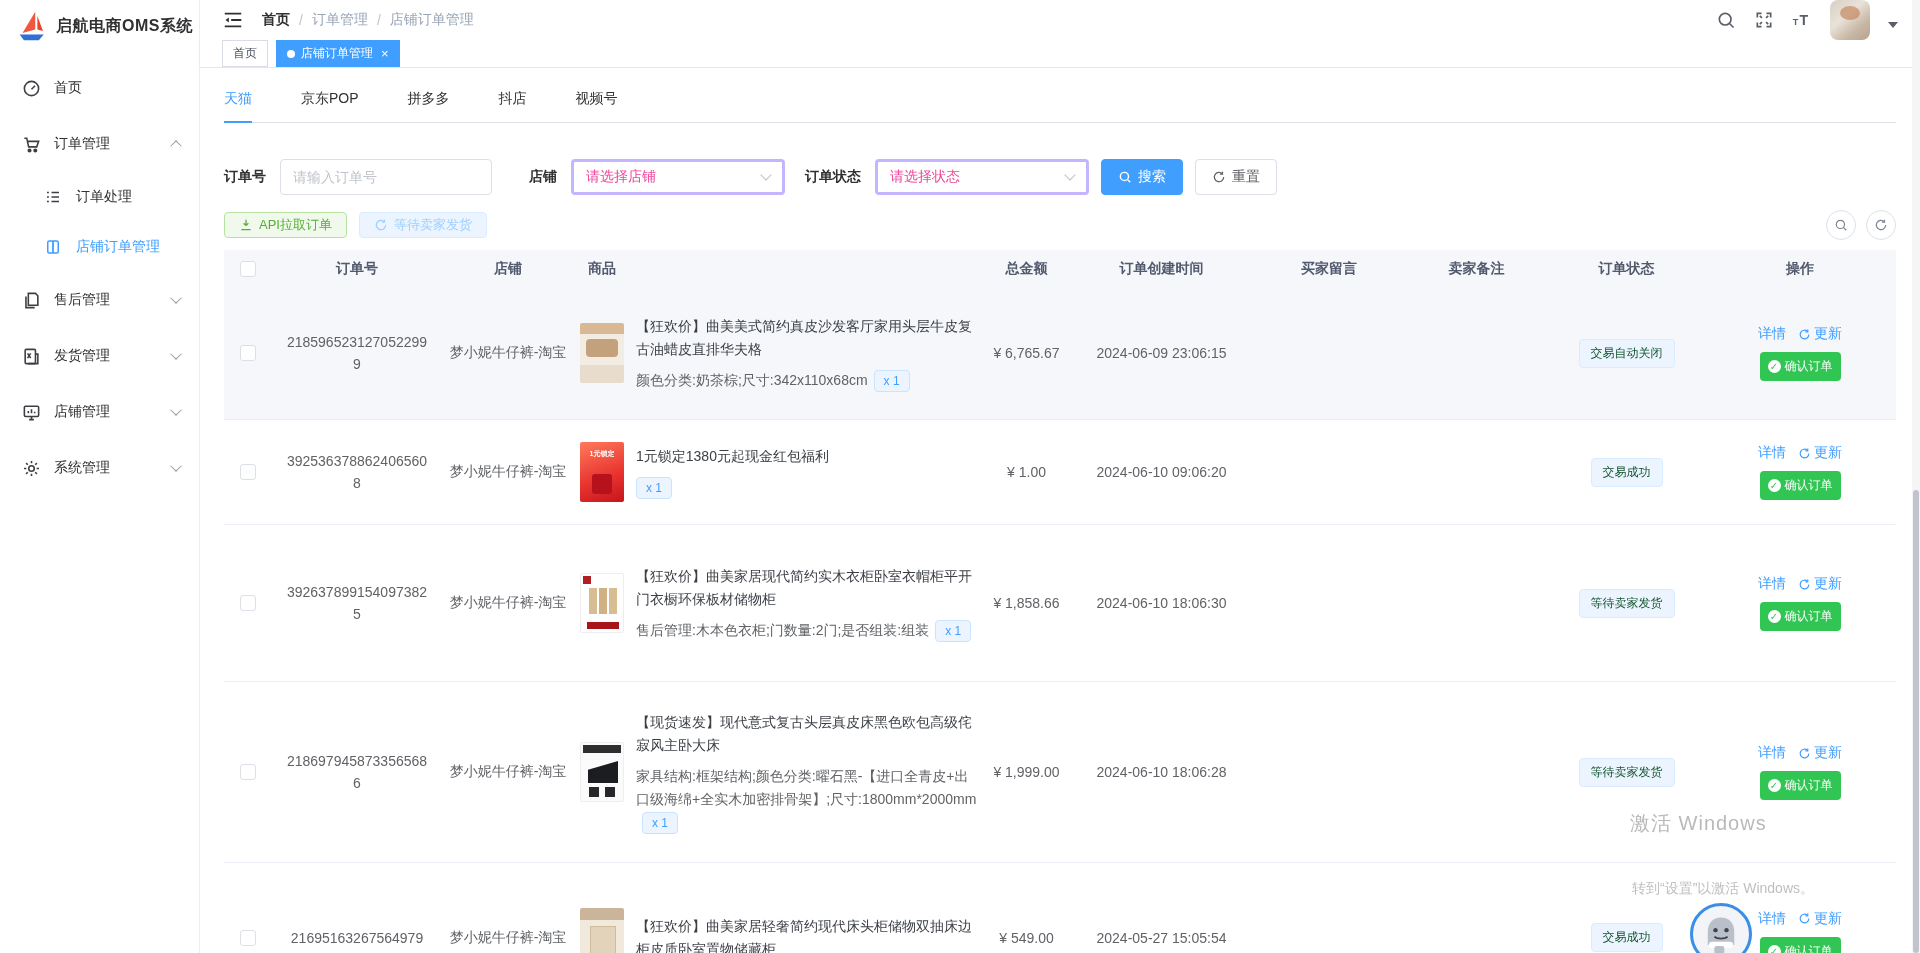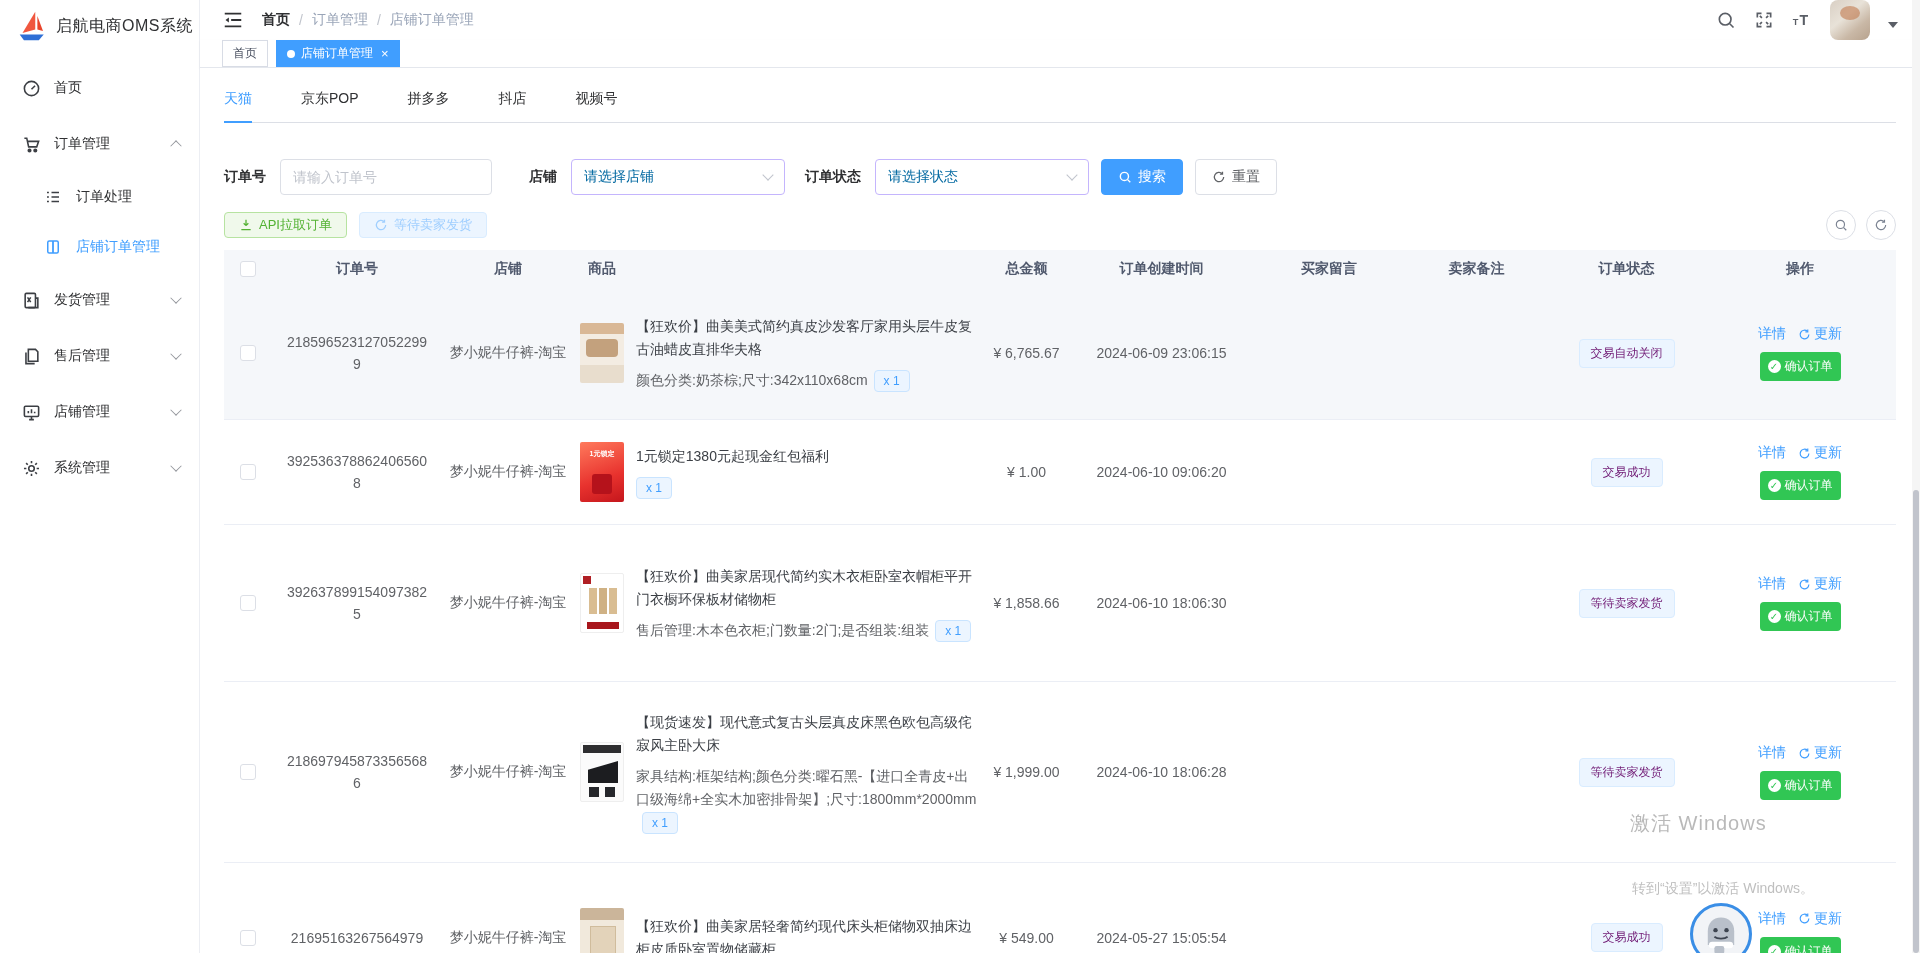--- a/index.html
+++ b/index.html
@@ -3,21 +3,21 @@
 <meta charset="utf-8">
 <style>
   * { margin:0; padding:0; box-sizing:border-box; }
   html,body { width:1920px; height:953px; overflow:hidden; background:#fff;
     font-family:"Liberation Sans","DejaVu Sans",sans-serif; color:#303133; font-size:14px; }
   .app { display:flex; width:1920px; height:953px; position:relative; }
 
   
   .sidebar { width:200px; height:100%; background:#fff; border-right:1px solid #eceef3; flex-shrink:0; }
   .logo { height:52px; display:flex; align-items:center; padding-left:14px; }
-  .logo-title { font-size:16px; font-weight:400; margin-left:8px; letter-spacing:.5px; }
+  .logo-title { font-size:16px; font-weight:700; margin-left:8px; letter-spacing:.5px; }
   .menu { padding-top:8px; }
   .mi { height:56px; display:flex; align-items:center; padding:0 18px 0 22px; cursor:pointer; color:#303133; }
   .mi .mico { width:20px; height:20px; margin-right:12px; color:#3c3f44; display:flex; align-items:center; }
   .mi .mlabel { flex:1; font-size:14px; }
   .mi.sub { height:50px; padding-left:44px; color:#303133; }
   .mi.active, .mi.active .mico { color:#409eff; }
   .arrow { width:10px; height:10px; border-right:1.5px solid #909399; border-bottom:1.5px solid #909399;
     transform:rotate(45deg) scale(.8); margin-top:-4px; }
   .arrow.up { transform:rotate(-135deg) scale(.8); margin-top:4px; }
 
@@ -52,22 +52,22 @@
   .tabs { display:flex; border-bottom:1px solid #dcdfe6; }
   .tab { padding:0 0 14px 0; margin-right:49px; font-size:14px; color:#303133; cursor:pointer; position:relative; }
   .tab.active { color:#409eff; font-weight:500; }
   .tab.active::after { content:""; position:absolute; left:0; right:0; bottom:-1px; height:2px; background:#409eff; }
 
   .filters { display:flex; align-items:center; margin-top:36px; }
   .flabel { font-weight:700; color:#303133; margin-right:14px; }
   .finput { width:212px; height:36px; border:1px solid #dcdfe6; border-radius:4px; padding:0 12px;
     font-size:14px; color:#606266; outline:none; font-family:inherit; }
   .finput::placeholder { color:#c0c4cc; }
-  .fselect { width:214px; height:36px; border:1px solid #c4b5fd; border-radius:4px; padding:0 12px;
-    display:flex; align-items:center; justify-content:space-between; color:#0369a1; cursor:pointer; background:#fff; }
+  .fselect { width:214px; height:36px; border:3px solid #c4b5fd; border-radius:4px; padding:0 12px;
+    display:flex; align-items:center; justify-content:space-between; color:#ec4899; cursor:pointer; background:#fff; }
   .sel-caret { width:8px; height:8px; border-right:1.3px solid #c0c4cc; border-bottom:1.3px solid #c0c4cc;
     transform:rotate(45deg); margin-top:-4px; }
   .gap37 { width:37px; } .gap20 { width:20px; } .gap12 { width:12px; }
   .btn { height:36px; border-radius:4px; border:1px solid #dcdfe6; background:#fff; display:inline-flex;
     align-items:center; justify-content:center; gap:6px; padding:0 16px; font-size:14px; cursor:pointer;
     font-family:inherit; color:#606266; }
   .btn-primary { background:#409eff; border-color:#409eff; color:#fff; }
 
   .toolbar { display:flex; align-items:center; margin-top:15px; }
   .btn-sm { height:26px; padding:0 14px; font-size:13px; }
@@ -119,21 +119,21 @@
     background:linear-gradient(90deg,#d9bd92 0 30%,#fff 30% 36%,#cfb184 36% 64%,#fff 64% 70%,#d9bd92 70%); }
   .pi-2 .band { position:absolute; left:6px; bottom:3px; width:32px; height:7px; background:#a8161c; }
   .pi-3 { background:#fbfbfb; border:1px solid #eee; }
   .pi-3::before { content:""; position:absolute; left:2px; top:2px; right:2px; height:8px; background:#2e2e30; }
   .pi-3::after { content:""; position:absolute; left:7px; top:18px; width:30px; height:22px; background:#1c1d20;
     clip-path:polygon(0 40%,100% 0,100% 100%,0 100%); }
   .pi-3 .band { position:absolute; left:8px; bottom:4px; width:10px; height:10px; background:#26272b; box-shadow:16px 0 #26272b; }
   .pi-4 { background:linear-gradient(180deg,#cbb59a 0 20%,#f1e9dc 20%); }
   .pi-4::after { content:""; position:absolute; left:10px; top:18px; width:24px; height:34px; background:#e3d3ba; border:1px solid #d0bc9c; }
 
-  .status-tag { background:#ecf5ff; border:1px solid #d9ecff; color:#701a75; font-size:12px;
+  .status-tag { background:#ecf5ff; border:1px solid #d9ecff; color:#14532d; font-size:12px;
     padding:5px 11px; border-radius:4px; white-space:nowrap; }
   .alink { color:#409eff; cursor:pointer; text-decoration:none; display:inline-flex; align-items:center; gap:3px; }
   .links { display:flex; gap:12px;font-family:Liberation Mono, monospace; }
   .btn-confirm { background:#31c654; border:none; color:#fff; font-size:12px; border-radius:4px;
     padding:6px 8px; display:inline-flex; align-items:center; gap:4px; cursor:pointer; font-family:inherit; }
   .chk { width:13px; height:13px; border-radius:50%; background:#fff; color:#31c654; font-size:10px;
     line-height:13px; text-align:center; display:inline-block; font-weight:700; }
 
   
   .wm1 { position:absolute; left:1630px; top:810px; font-size:20px; color:rgba(128,128,128,.55); letter-spacing:1px; }
@@ -192,35 +192,35 @@
           <svg width="18" height="18" viewBox="0 0 24 24" fill="none" stroke="currentColor" stroke-width="2">
               <rect x="5" y="4" width="14" height="16" rx="2"></rect>
               <path d="M12 4v16" stroke-width="2.4"></path>
             </svg>
         </span>
         <span class="mlabel">店铺订单管理</span>
       </div>
       <div class="mi">
         <span class="mico">
           <svg width="19" height="19" viewBox="0 0 24 24" fill="none" stroke="currentColor" stroke-width="2">
+              <path d="M8 3h9l3 3v12H8z"></path>
+              <path d="M5 7v14h11"></path>
+            </svg>
+        </span>
+        <span class="mlabel">售后管理</span>
+        <span class="arrow"></span>
+      </div>
+      <div class="mi">
+        <span class="mico">
+          <svg width="19" height="19" viewBox="0 0 24 24" fill="none" stroke="currentColor" stroke-width="2">
               <rect x="4" y="3" width="13" height="18" rx="1.5"></rect>
               <path d="M7 8l4 6M11 8l-4 6M17 9h3v12H8"></path>
             </svg>
         </span>
         <span class="mlabel">发货管理</span>
-        <span class="arrow"></span>
-      </div>
-      <div class="mi">
-        <span class="mico">
-          <svg width="19" height="19" viewBox="0 0 24 24" fill="none" stroke="currentColor" stroke-width="2">
-              <path d="M8 3h9l3 3v12H8z"></path>
-              <path d="M5 7v14h11"></path>
-            </svg>
-        </span>
-        <span class="mlabel">售后管理</span>
         <span class="arrow"></span>
       </div>
       <div class="mi">
         <span class="mico">
           <svg width="19" height="19" viewBox="0 0 24 24" fill="none" stroke="currentColor" stroke-width="2">
               <rect x="3" y="4" width="18" height="13" rx="1.5"></rect>
               <path d="M9 21h6M12 17v4M8 13v-3M12 13V8M16 13v-2"></path>
             </svg>
         </span>
         <span class="mlabel">店铺管理</span>

